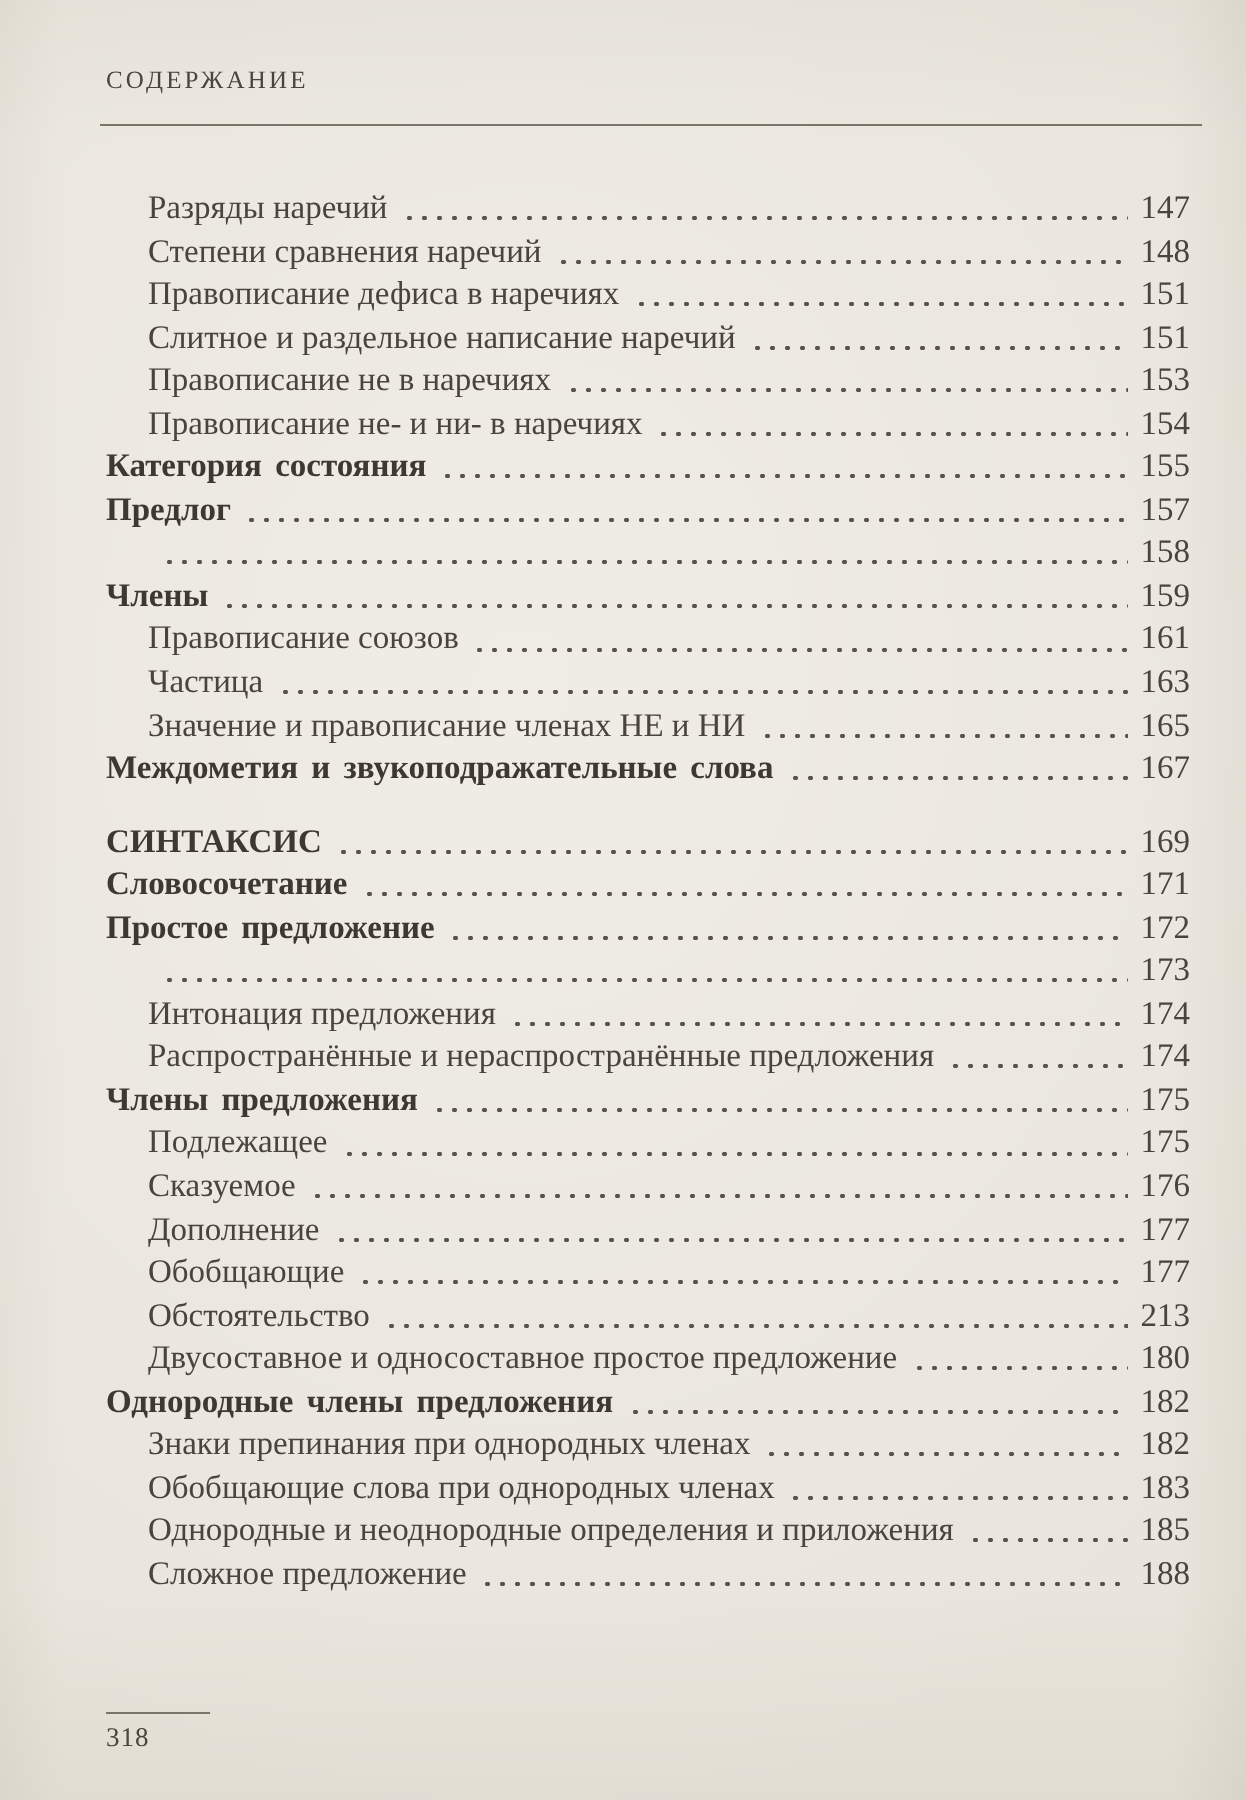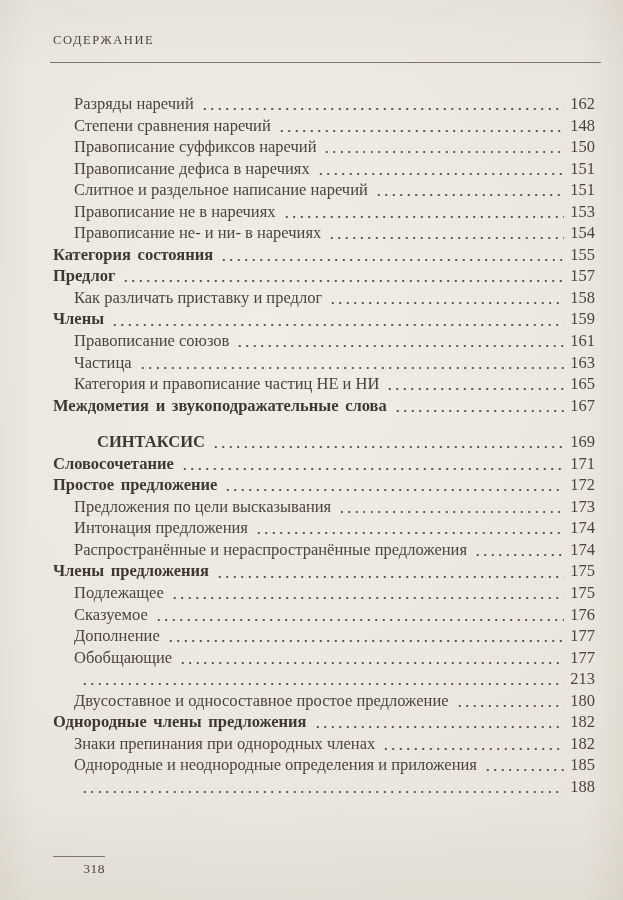--- a/index.html
+++ b/index.html
@@ -53,21 +53,20 @@
     align-items: flex-start;
     height: 21.55px;
     line-height: 21.55px;
     font-size: 16.5px;
   }
   .toc-row.sub {
     padding-left: 21px;
   }
   .toc-row.gap {
     margin-top: 15px;
-    margin-left: 44px;
   }
   .toc-row.bold .toc-label {
     font-weight: bold;
     color: var(--bold-text, #3e3831);
     word-spacing: 2.5px;
   }
   .toc-label {
     white-space: nowrap;
   }
   .toc-leader {
@@ -82,21 +81,20 @@
     background-repeat: repeat-x;
   }
   .toc-page {
     white-space: nowrap;
     font-size: 16.5px;
   }
   .footer {
     position: absolute;
     left: 53px;
     top: 856px;
-    text-align: right;
   }
   .footer-rule {
     width: 52px;
     height: 1px;
     background: var(--rule, #7b7468);
     margin-bottom: 4px;
   }
   .footer-num {
     font-size: 13.5px;
     letter-spacing: 0.5px;
@@ -109,33 +107,28 @@
 <div class="page">
 
   <div class="running-head">СОДЕРЖАНИЕ</div>
 
   <div class="head-rule"></div>
 
   <div class="toc">
       <div class="toc-row sub">
     <span class="toc-label">Разряды наречий</span>
     <span class="toc-leader"></span>
-    <span class="toc-page">162</span>
+    <span class="toc-page">147</span>
   </div>
       <div class="toc-row sub">
     <span class="toc-label">Степени сравнения наречий</span>
     <span class="toc-leader"></span>
     <span class="toc-page">148</span>
   </div>
       <div class="toc-row sub">
-    <span class="toc-label">Правописание суффиксов наречий</span>
-    <span class="toc-leader"></span>
-    <span class="toc-page">150</span>
-  </div>
-      <div class="toc-row sub">
     <span class="toc-label">Правописание дефиса в наречиях</span>
     <span class="toc-leader"></span>
     <span class="toc-page">151</span>
   </div>
       <div class="toc-row sub">
     <span class="toc-label">Слитное и раздельное написание наречий</span>
     <span class="toc-leader"></span>
     <span class="toc-page">151</span>
   </div>
       <div class="toc-row sub">
@@ -152,41 +145,40 @@
     <span class="toc-label">Категория состояния</span>
     <span class="toc-leader"></span>
     <span class="toc-page">155</span>
   </div>
       <div class="toc-row top bold">
     <span class="toc-label">Предлог</span>
     <span class="toc-leader"></span>
     <span class="toc-page">157</span>
   </div>
       <div class="toc-row sub">
-    <span class="toc-label">Как различать приставку и предлог</span>
     <span class="toc-leader"></span>
     <span class="toc-page">158</span>
   </div>
       <div class="toc-row top bold">
     <span class="toc-label">Члены</span>
     <span class="toc-leader"></span>
     <span class="toc-page">159</span>
   </div>
       <div class="toc-row sub">
     <span class="toc-label">Правописание союзов</span>
     <span class="toc-leader"></span>
     <span class="toc-page">161</span>
   </div>
       <div class="toc-row sub">
     <span class="toc-label">Частица</span>
     <span class="toc-leader"></span>
     <span class="toc-page">163</span>
   </div>
       <div class="toc-row sub">
-    <span class="toc-label">Категория и правописание частиц НЕ и НИ</span>
+    <span class="toc-label">Значение и правописание членах НЕ и НИ</span>
     <span class="toc-leader"></span>
     <span class="toc-page">165</span>
   </div>
       <div class="toc-row top bold">
     <span class="toc-label">Междометия и звукоподражательные слова</span>
     <span class="toc-leader"></span>
     <span class="toc-page">167</span>
   </div>
       <div class="toc-row top bold gap">
     <span class="toc-label">СИНТАКСИС</span>
@@ -197,21 +189,20 @@
     <span class="toc-label">Словосочетание</span>
     <span class="toc-leader"></span>
     <span class="toc-page">171</span>
   </div>
       <div class="toc-row top bold">
     <span class="toc-label">Простое предложение</span>
     <span class="toc-leader"></span>
     <span class="toc-page">172</span>
   </div>
       <div class="toc-row sub">
-    <span class="toc-label">Предложения по цели высказывания</span>
     <span class="toc-leader"></span>
     <span class="toc-page">173</span>
   </div>
       <div class="toc-row sub">
     <span class="toc-label">Интонация предложения</span>
     <span class="toc-leader"></span>
     <span class="toc-page">174</span>
   </div>
       <div class="toc-row sub">
     <span class="toc-label">Распространённые и нераспространённые предложения</span>
@@ -237,44 +228,51 @@
     <span class="toc-label">Дополнение</span>
     <span class="toc-leader"></span>
     <span class="toc-page">177</span>
   </div>
       <div class="toc-row sub">
     <span class="toc-label">Обобщающие</span>
     <span class="toc-leader"></span>
     <span class="toc-page">177</span>
   </div>
       <div class="toc-row sub">
+    <span class="toc-label">Обстоятельство</span>
     <span class="toc-leader"></span>
     <span class="toc-page">213</span>
   </div>
       <div class="toc-row sub">
     <span class="toc-label">Двусоставное и односоставное простое предложение</span>
     <span class="toc-leader"></span>
     <span class="toc-page">180</span>
   </div>
       <div class="toc-row top bold">
     <span class="toc-label">Однородные члены предложения</span>
     <span class="toc-leader"></span>
     <span class="toc-page">182</span>
   </div>
       <div class="toc-row sub">
     <span class="toc-label">Знаки препинания при однородных членах</span>
     <span class="toc-leader"></span>
     <span class="toc-page">182</span>
   </div>
       <div class="toc-row sub">
+    <span class="toc-label">Обобщающие слова при однородных членах</span>
+    <span class="toc-leader"></span>
+    <span class="toc-page">183</span>
+  </div>
+      <div class="toc-row sub">
     <span class="toc-label">Однородные и неоднородные определения и приложения</span>
     <span class="toc-leader"></span>
     <span class="toc-page">185</span>
   </div>
       <div class="toc-row sub">
+    <span class="toc-label">Сложное предложение</span>
     <span class="toc-leader"></span>
     <span class="toc-page">188</span>
   </div>
     </div>
 
   <div class="footer">
     <div class="footer-rule"></div>
     <div class="footer-num">318</div>
   </div>
 

